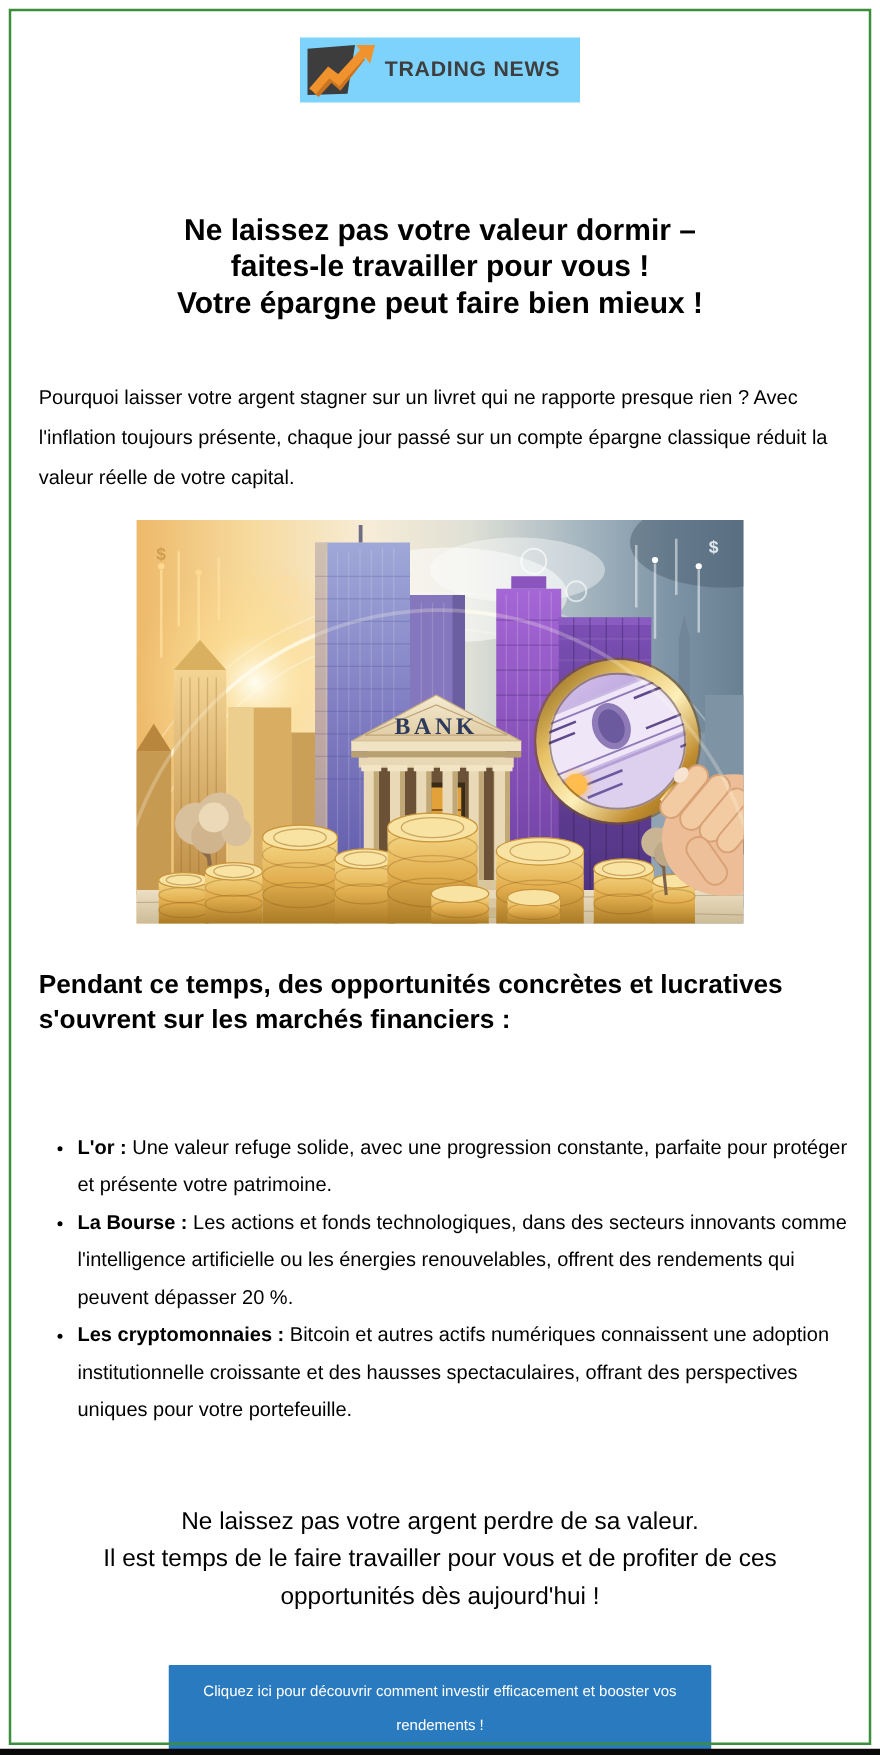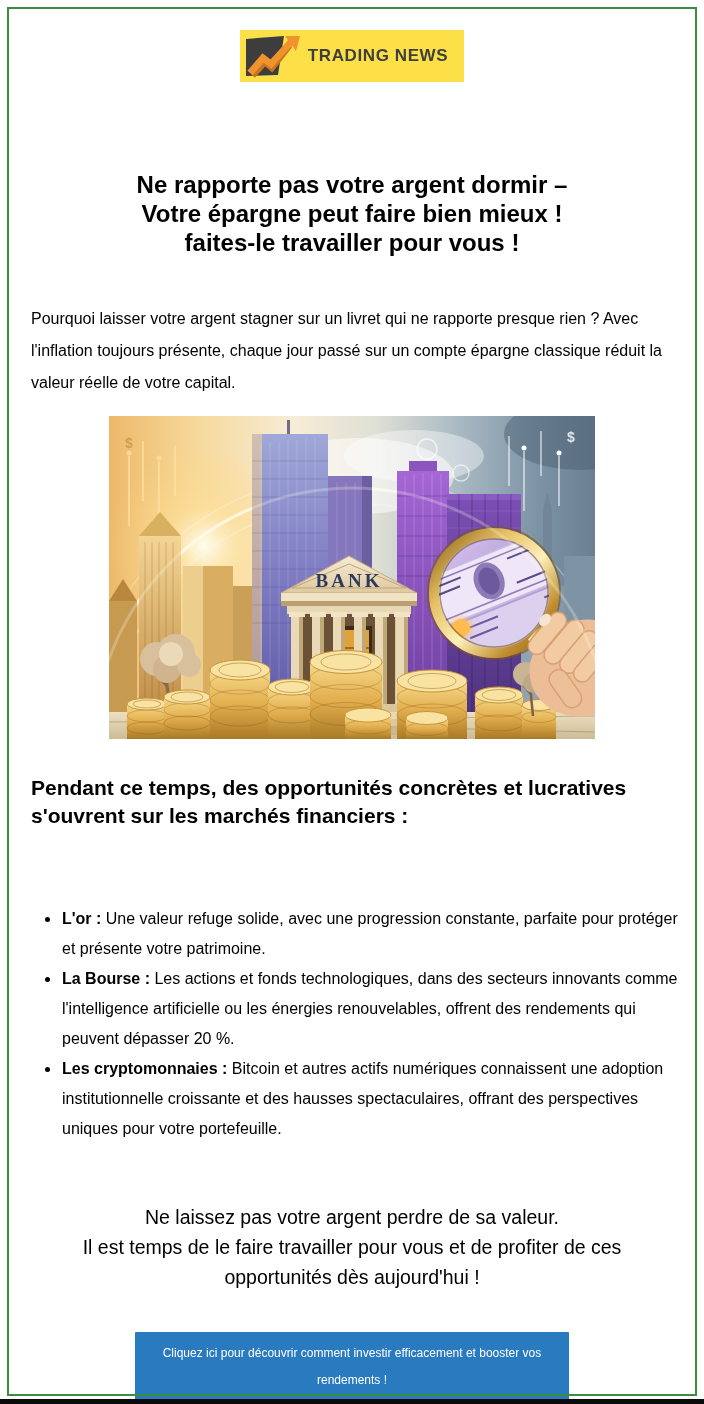--- a/index.html
+++ b/index.html
@@ -4,21 +4,21 @@
 <style>
   html,body{margin:0;padding:0;}
   body{
     width:704px;height:1404px;background:#ffffff;position:relative;overflow:hidden;
     font-family:"Liberation Sans", sans-serif;color:#000;
   }
   .frame{position:absolute;left:7px;top:7px;right:7px;bottom:8px;border:2px solid #3a8e3c;pointer-events:none;}
   .bottom-strip{position:absolute;left:0;right:0;bottom:0;height:5px;background:#0a0a0a;}
   .content{position:relative;padding-top:30px;}
   .logo-row{display:flex;justify-content:center;}
-  .logo{display:flex;align-items:center;background:#fde047;height:48px;padding:2px 16px 2px 4px;}
+  .logo{display:flex;align-items:center;background:#7dd3fc;height:48px;padding:2px 16px 2px 4px;}
   .logo-text{font-size:17px;font-weight:700;letter-spacing:0.6px;color:#3e3e3e;margin-left:6px;}
   .headline{margin:88px 40px 0;text-align:center;font-size:24px;line-height:29px;font-weight:700;}
   .intro{margin:46px 31px 0;font-size:16px;line-height:32px;}
   .hero{margin:17px auto 0;width:486px;height:323px;overflow:hidden;}
   .subheading{margin:35px 31px 0;font-size:21px;line-height:28px;font-weight:700;}
   .bullets{margin:74px 22px 0 31px;padding-left:30px;font-size:16px;line-height:30px;}
   .bullets li{padding-left:1px;}
   .bullets .b{font-weight:700;}
   .closing{margin:58px 32px 0;text-align:center;font-size:19.5px;line-height:30px;}
   .cta{display:block;width:408px;margin:40px auto 0;padding:8px 13px;background:#2a7abf;
@@ -35,23 +35,23 @@
         <polygon points="2,5 40,2 34,41 2,42" fill="#3d3d3d"></polygon>
         <polyline points="9,42 21,29 28,35 46,12" fill="none" stroke="#c97420" stroke-width="5"></polyline>
         <polyline points="6,39 19,24 27,30 47,8" fill="none" stroke="#f0922d" stroke-width="7"></polyline>
         <polygon points="41,2 56,2 52,17" fill="#f0922d"></polygon>
       </svg>
       <span class="logo-text">TRADING NEWS</span>
     </div>
   </div>
 
   <h1 class="headline">
-    <div>Ne rapporte pas votre argent dormir –</div>
+    <div>Ne laissez pas votre valeur dormir –</div>
+    <div>faites-le travailler pour vous !</div>
     <div>Votre épargne peut faire bien mieux !</div>
-    <div>faites-le travailler pour vous !</div>
   </h1>
 
   <p class="intro">Pourquoi laisser votre argent stagner sur un livret qui ne rapporte presque rien ? Avec l'inflation toujours présente, chaque jour passé sur un compte épargne classique réduit la valeur réelle de votre capital.</p>
 
   <div class="hero">
     <svg width="486" height="323" viewBox="0 0 486 323">
       <defs>
         <linearGradient id="sky" x1="0" y1="0" x2="1" y2="0">
           <stop offset="0" stop-color="#edb96a"></stop>
             <stop offset="0.18" stop-color="#f6d99b"></stop>

